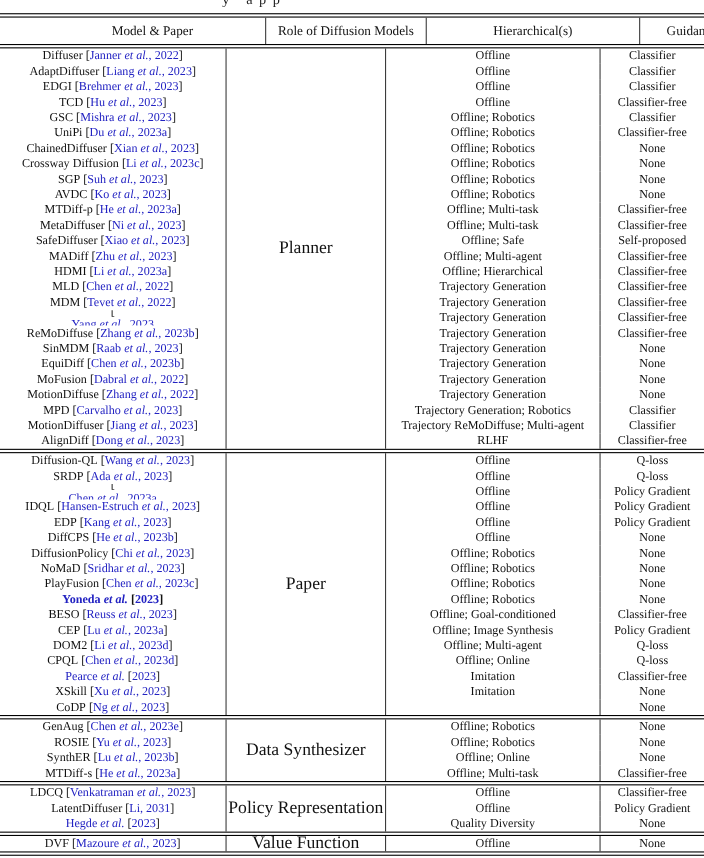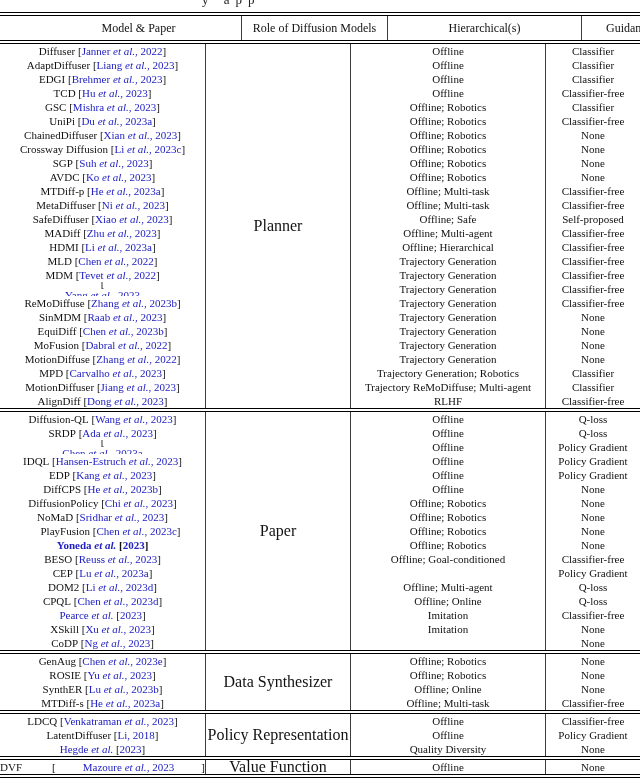--- a/index.html
+++ b/index.html
@@ -364,20 +364,21 @@
           <span class="bk">]</span>
         </div>
         <div class="cell apps" style="grid-row: 11;">Offline; Goal-conditioned</div>
         <div class="cell guid" style="grid-row: 11;">Classifier-free</div>
         <div class="cell model" style="grid-row: 12;">
           <span class="pre">CEP&nbsp;</span>
           <span class="bk">[</span>
           <span class="cite">Lu <span class="etal">et al.</span>, 2023a</span>
           <span class="bk">]</span>
         </div>
+        <div class="cell apps" style="grid-row: 12;">Offline; Image Synthesis</div>
         <div class="cell guid" style="grid-row: 12;">Policy Gradient</div>
         <div class="cell model" style="grid-row: 13;">
           <span class="pre">DOM2&nbsp;</span>
           <span class="bk">[</span>
           <span class="cite">Li <span class="etal">et al.</span>, 2023d</span>
           <span class="bk">]</span>
         </div>
         <div class="cell apps" style="grid-row: 13;">Offline; Multi-agent</div>
         <div class="cell guid" style="grid-row: 13;">Q-loss</div>
         <div class="cell model" style="grid-row: 14;">
@@ -450,33 +451,33 @@
           <span class="pre">LDCQ&nbsp;</span>
           <span class="bk">[</span>
           <span class="cite">Venkatraman <span class="etal">et al.</span>, 2023</span>
           <span class="bk">]</span>
         </div>
         <div class="cell apps" style="grid-row: 1;">Offline</div>
         <div class="cell guid" style="grid-row: 1;">Classifier-free</div>
         <div class="cell model" style="grid-row: 2;">
           <span class="pre">LatentDiffuser&nbsp;</span>
           <span class="bk">[</span>
-          <span class="cite">Li, 2018</span>
+          <span class="cite">Li, 2031</span>
           <span class="bk">]</span>
         </div>
         <div class="cell apps" style="grid-row: 2;">Offline</div>
         <div class="cell guid" style="grid-row: 2;">Policy Gradient</div>
         <div class="cell model" style="grid-row: 3;"><span class="cite">Hegde <span class="etal">et al.</span></span>&nbsp;<span class="bk">[</span><span class="cite">2023</span><span class="bk">]</span></div>
         <div class="cell apps" style="grid-row: 3;">Quality Diversity</div>
         <div class="cell guid" style="grid-row: 3;">None</div>
         <div class="cell role" style="grid-row: 1 / span 3;">Policy Representation</div>
       </div>
       <div class="rule"></div>
       <div class="section">
-        <div class="cell model" style="grid-row: 1; justify-content: space-between;">
+        <div class="cell model" style="grid-row: 1;">
           <span class="pre">DVF&nbsp;</span>
           <span class="bk">[</span>
           <span class="cite">Mazoure <span class="etal">et al.</span>, 2023</span>
           <span class="bk">]</span>
         </div>
         <div class="cell apps" style="grid-row: 1;">Offline</div>
         <div class="cell guid" style="grid-row: 1;">None</div>
         <div class="cell role" style="grid-row: 1 / span 1;">Value Function</div>
       </div>
     </div>

